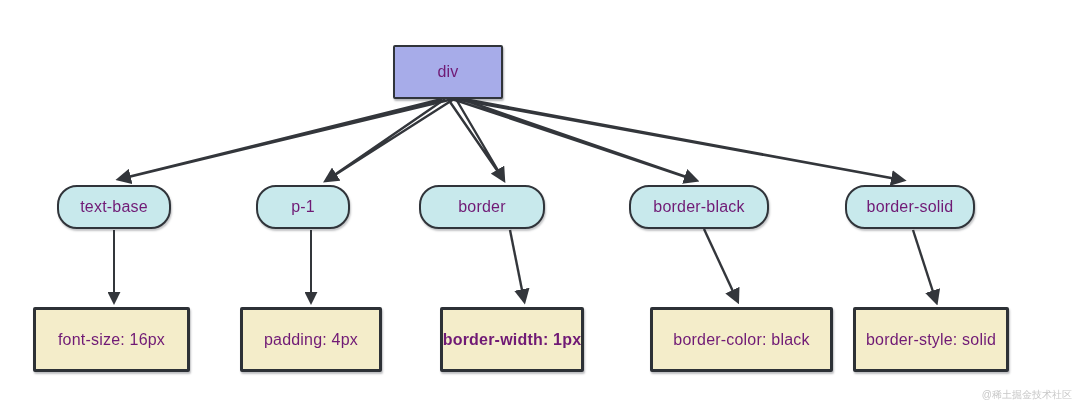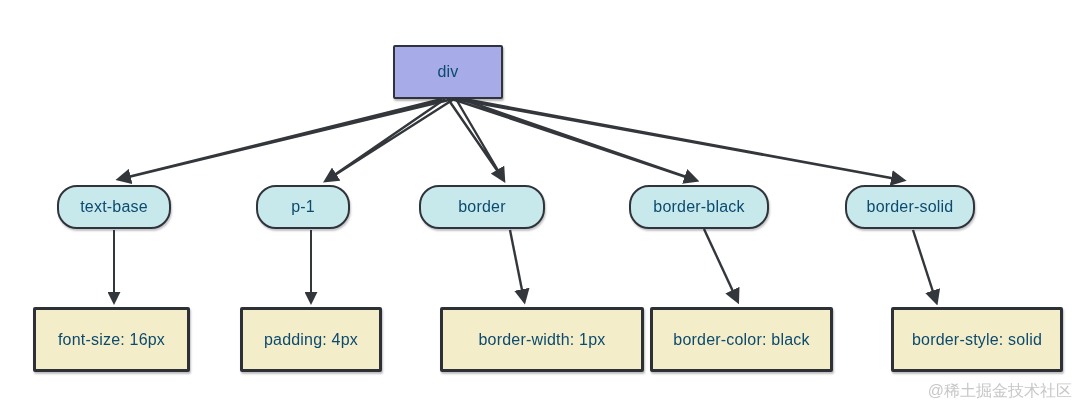--- a/index.html
+++ b/index.html
@@ -17,21 +17,21 @@
     width: 1080px; height: 413px;
     pointer-events: none;
   }
   .node {
     position: absolute;
     box-sizing: border-box;
     display: flex;
     align-items: center;
     justify-content: center;
     font-size: 16px;
-    color: #0c4a6e;
+    color: #701a75;
     letter-spacing: 0.2px;
     white-space: nowrap;
   }
   .node-root {
     left: 393px; top: 45px; width: 110px; height: 54px;
     background: #a7ace9;
     border: 2.5px solid #30343a;
     border-radius: 2px;
     box-shadow: 1px 2px 2px rgba(40,44,52,0.35);
   }
@@ -49,28 +49,28 @@
     border-radius: 2px;
     box-shadow: 1px 2px 2px rgba(40,44,52,0.30);
   }
   .c0 { left: 57px;  width: 114px; }
   .c1 { left: 256px; width: 94px; }
   .c2 { left: 419px; width: 126px; }
   .c3 { left: 629px; width: 140px; }
   .c4 { left: 845px; width: 130px; }
   .s0 { left: 33px;  width: 157px; }
   .s1 { left: 240px; width: 142px; }
-  .s2 { left: 440px; width: 204px; }
+  .s2 { left: 440px; width: 144px; font-weight: bold; }
   .s3 { left: 650px; width: 183px; }
-  .s4 { left: 891px; width: 172px; }
+  .s4 { left: 853px; width: 156px; }
   .watermark {
     position: absolute;
     right: 8px;
     bottom: 11px;
-    font-size: 16px;
+    font-size: 10px;
     color: #c7c7c7;
   }
 </style>
 </head>
 <body>
 
 <div class="stage">
 
   <svg class="arrows" viewBox="0 0 1080 413" xmlns="http://www.w3.org/2000/svg">
     <defs>

